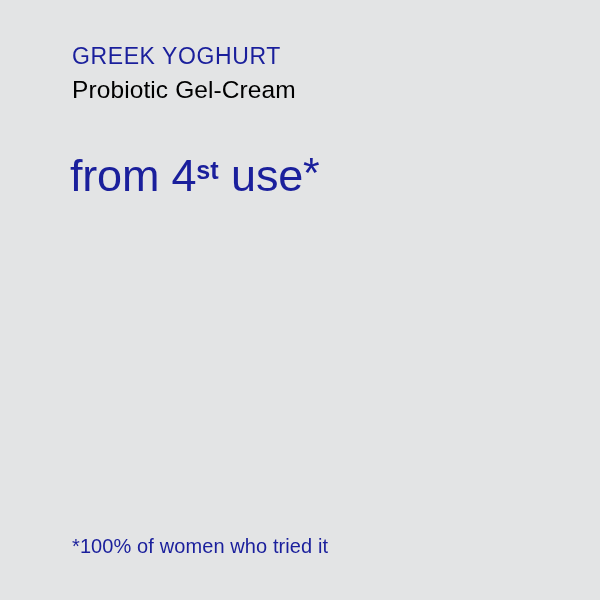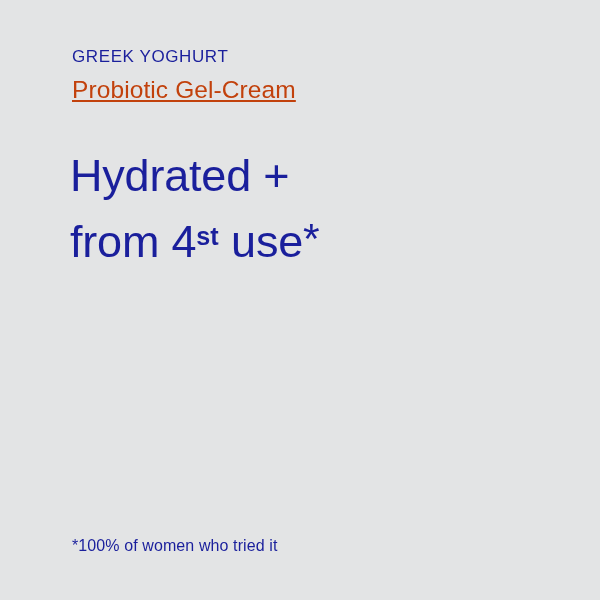--- a/index.html
+++ b/index.html
@@ -22,34 +22,33 @@
     box-sizing: border-box;
   }
   .eyebrow-block {
     position: absolute;
     left: 72px;
     top: 40px;
     width: 500px;
   }
   .brand-line {
     color: #1a1f9c;
-    font-size: 17px;
+    font-size: 23px;
     line-height: 33px;
     letter-spacing: 0.6px;
     font-weight: 400;
     white-space: nowrap;
   }
   .product-line {
-    color: #c2410c;
+    color: #000000;
     font-size: 24.5px;
     line-height: 34px;
     letter-spacing: 0.1px;
     font-weight: 400;
     white-space: nowrap;
-    text-decoration: underline;
   }
   .headline {
     position: absolute;
     left: 70px;
     top: 143px;
     width: 500px;
     color: #1a1f9c;
     font-size: 45px;
     line-height: 66px;
     font-weight: 400;
@@ -71,37 +70,36 @@
     font-size: 0.95em;
     vertical-align: baseline;
     position: relative;
     top: -0.10em;
   }
   .footnote {
     position: absolute;
     left: 72px;
     top: 535px;
     color: #1a1f9c;
-    font-size: 16px;
+    font-size: 20px;
     line-height: 22px;
     letter-spacing: 0.1px;
     font-weight: 400;
     white-space: nowrap;
   }
 </style>
 </head>
 <body>
 
 <div class="poster">
 
   <div class="eyebrow-block">
     <div class="brand-line">GREEK YOGHURT</div>
     <div class="product-line">Probiotic Gel-Cream</div>
   </div>
 
   <div class="headline">
-    <span class="headline-line">Hydrated +</span>
     <span class="headline-line"><span>from 4</span><span class="sup">st</span><span> use</span><span class="star">*</span></span>
   </div>
 
   <div class="footnote">*100% of women who tried it</div>
 
 </div>
 
 </body></html>

